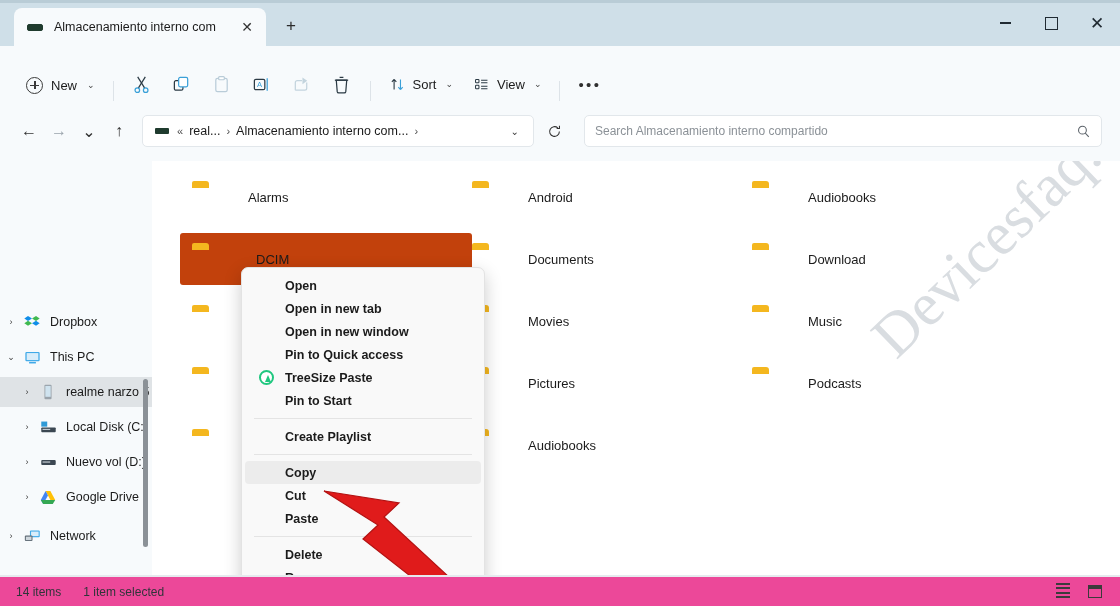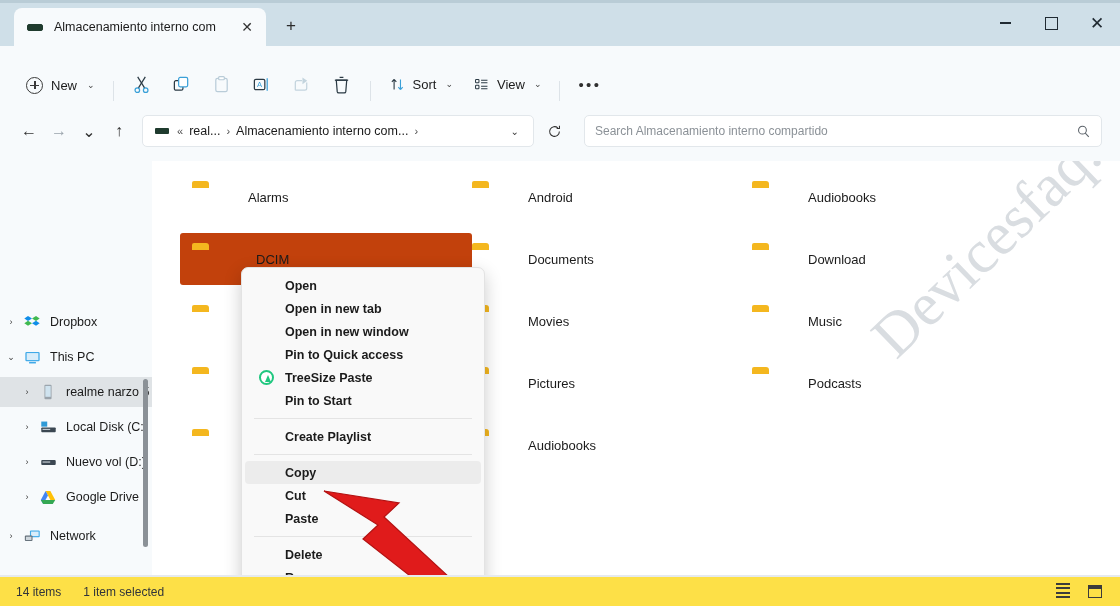--- a/index.html
+++ b/index.html
@@ -199,21 +199,21 @@
     border-left:3.5px solid transparent; border-right:3.5px solid transparent;
     border-bottom:7px solid #1fc77f;
   }
 
   
   .arrow-svg { position:absolute; left:300px; top:455px; pointer-events:none; }
 
   
   .statusbar {
     position:absolute; left:0; top:576px; width:1120px; height:30px;
-    background:#fde047; display:flex; align-items:center;
+    background:#ec4899; display:flex; align-items:center;
     border-top:1px solid #e6eaee;
   }
   .st-text { font-size:12px; color:#30343a; }
   .view-btns { margin-left:auto; display:flex; align-items:center; gap:10px; padding-right:14px; }
   .vb { width:22px; height:22px; display:flex; align-items:center; justify-content:center; }
   .icon-lines { width:14px; }
   .icon-lines div { height:2px; background:#3b3b3b; margin-bottom:2.5px; }
   .icon-tiles { width:14px; height:13px; border:1.6px solid #3b3b3b; position:relative; }
   .icon-tiles::after { content:""; position:absolute; left:0; top:0; width:100%; height:3px; background:#3b3b3b;}
 </style>

